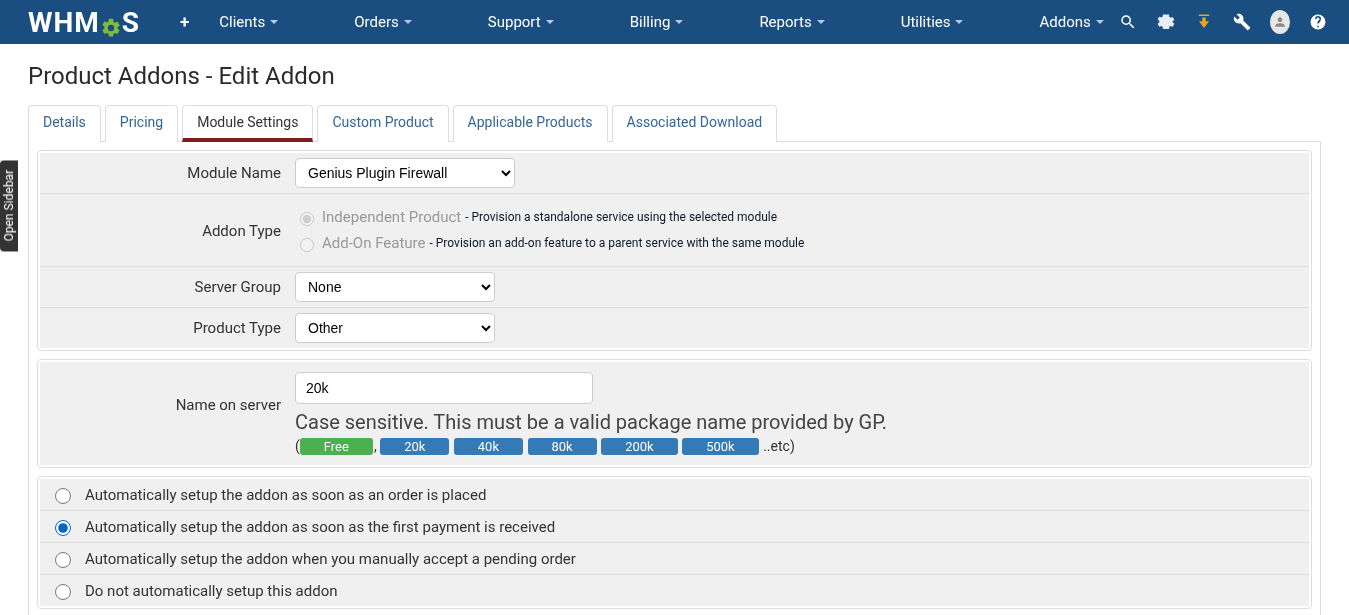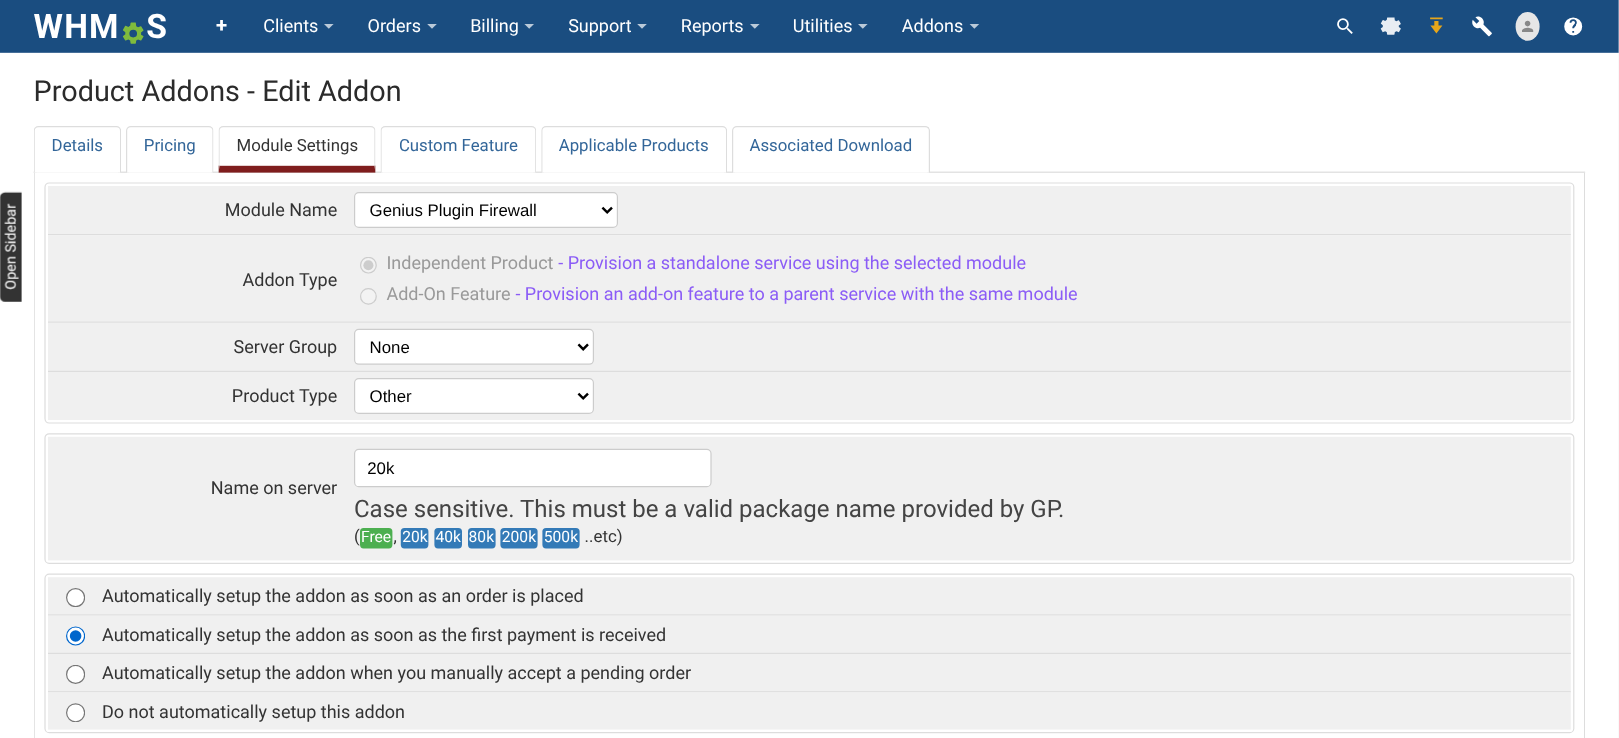--- a/index.html
+++ b/index.html
@@ -103,21 +103,21 @@
     border-radius: 4px 4px 0 0;
     color: #336699;
     cursor: pointer;
     font-size: 14px;
     position: relative;
     top: 1px;
   }
   .tab.active {
     color: #333;
     background: #fff;
-    border-bottom: 6px solid #7f1d1d;
+    border-bottom: 4px solid #7f1d1d;
     font-weight: 400;
   }
   .content-border {
     border: 1px solid #ddd;
     border-top: none;
     border-radius: 0 0 4px 4px;
     padding: 8px;
   }
   .panel {
     border: 1px solid #ddd;
@@ -167,28 +167,28 @@
     align-items: center;
     padding: 4px 0;
     font-size: 14px;
   }
   .radio-line input[type=radio] {
     width: 14px; height: 14px;
     margin-right: 8px;
     accent-color: #0066cc;
   }
   .radio-label-disabled { color: #999; font-size: 15px; }
-  .radio-desc { color: #8b5cf6; font-size: 15px; margin-left: 4px; }
+  .radio-desc { color: #0f172a; font-size: 12px; margin-left: 4px; }
   .help-text { color: #444; font-size: 20px; margin-top: 6px; }
   .tags { margin-top: 4px; font-size: 14px; }
   .tag {
     display: inline-block;
     background: #337ab7;
     color: #fff;
-    padding: 1px 1px;
+    padding: 1px 24px;
     border-radius: 3px;
     font-size: 13px;
     margin-right: 1px;
   }
   .tag.green { background: #4caf50; }
   .auto-row {
     display: flex;
     align-items: center;
     background: #f0f0f0;
     border-bottom: 1px solid #ddd;
@@ -237,35 +237,35 @@
   <div class="logo">
     <span>WHM</span>
       <span class="gear-inline">
       <svg viewBox="0 0 24 24">
           <path fill="#7fbb3d" d="M19.14,12.94a7.14,7.14,0,0,0,.06-.94,7.14,7.14,0,0,0-.06-.94l2.03-1.58a.5.5,0,0,0,.12-.64l-1.92-3.32a.5.5,0,0,0-.6-.22l-2.39.96a7.03,7.03,0,0,0-1.62-.94l-.36-2.54A.5.5,0,0,0,13.9,2h-3.8a.5.5,0,0,0-.5.42L9.24,4.96a7.03,7.03,0,0,0-1.62.94l-2.39-.96a.5.5,0,0,0-.6.22L2.71,8.48a.5.5,0,0,0,.12.64l2.03,1.58a7.14,7.14,0,0,0-.06.94,7.14,7.14,0,0,0,.06.94L2.83,14.16a.5.5,0,0,0-.12.64l1.92,3.32a.5.5,0,0,0,.6.22l2.39-.96a7.03,7.03,0,0,0,1.62.94l.36,2.54a.5.5,0,0,0,.5.42h3.8a.5.5,0,0,0,.5-.42l.36-2.54a7.03,7.03,0,0,0,1.62-.94l2.39.96a.5.5,0,0,0,.6-.22l1.92-3.32a.5.5,0,0,0-.12-.64ZM12,15.5A3.5,3.5,0,1,1,15.5,12,3.5,3.5,0,0,1,12,15.5Z"></path>
         </svg>
     </span>
       <span>S</span>
   </div>
   <div class="plus-tab">+</div>
-  <div id="nav-items" style="display:flex;">
+  <div id="nav-items" style="display:flex;gap:48px;">
       <div class="nav-item">
         <span>Clients</span>
         <span class="caret"></span>
       </div>
       <div class="nav-item">
         <span>Orders</span>
         <span class="caret"></span>
       </div>
       <div class="nav-item">
+        <span>Support</span>
+        <span class="caret"></span>
+      </div>
+      <div class="nav-item">
         <span>Billing</span>
-        <span class="caret"></span>
-      </div>
-      <div class="nav-item">
-        <span>Support</span>
         <span class="caret"></span>
       </div>
       <div class="nav-item">
         <span>Reports</span>
         <span class="caret"></span>
       </div>
       <div class="nav-item">
         <span>Utilities</span>
         <span class="caret"></span>
       </div>
@@ -312,21 +312,21 @@
 
 <div class="open-sidebar">Open Sidebar</div>
 
 <div class="page">
   <h1 class="page-title">Product Addons - Edit Addon</h1>
 
   <div class="tabs">
     <div class="tab">Details</div>
     <div class="tab">Pricing</div>
     <div class="tab active">Module Settings</div>
-    <div class="tab">Custom Feature</div>
+    <div class="tab">Custom Product</div>
     <div class="tab">Applicable Products</div>
     <div class="tab">Associated Download</div>
   </div>
 
   <div class="content-border">
 
     <div class="panel">
       <div class="field-row">
         <div class="field-label">Module Name</div>
         <div class="field-control">

